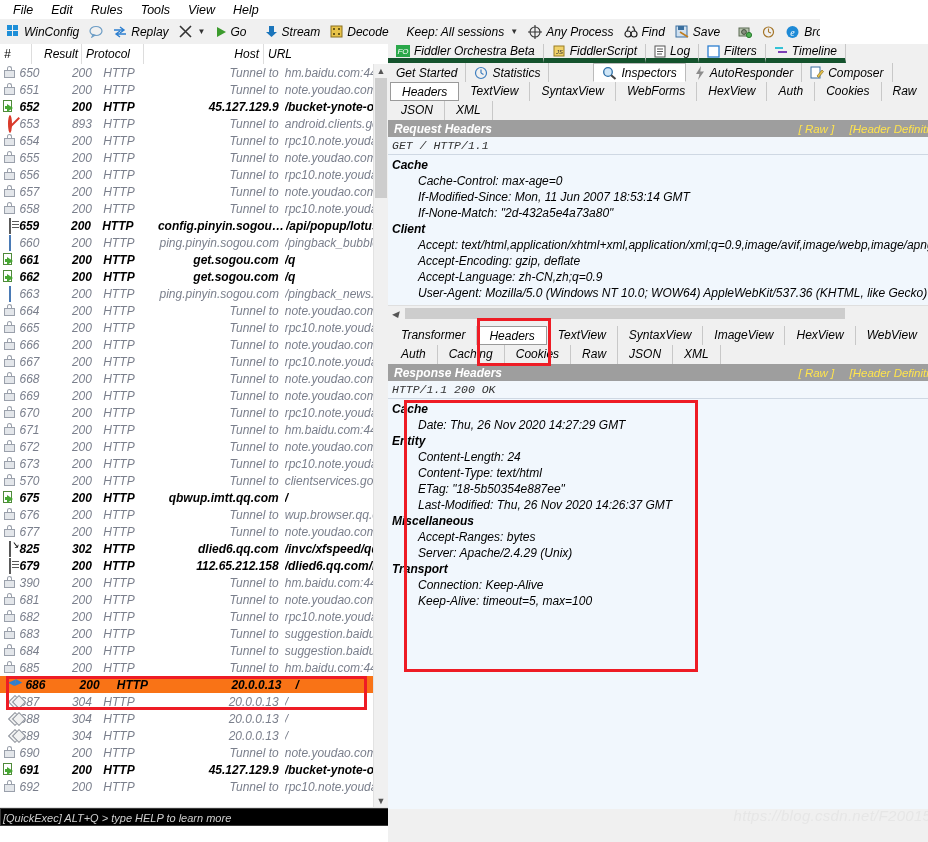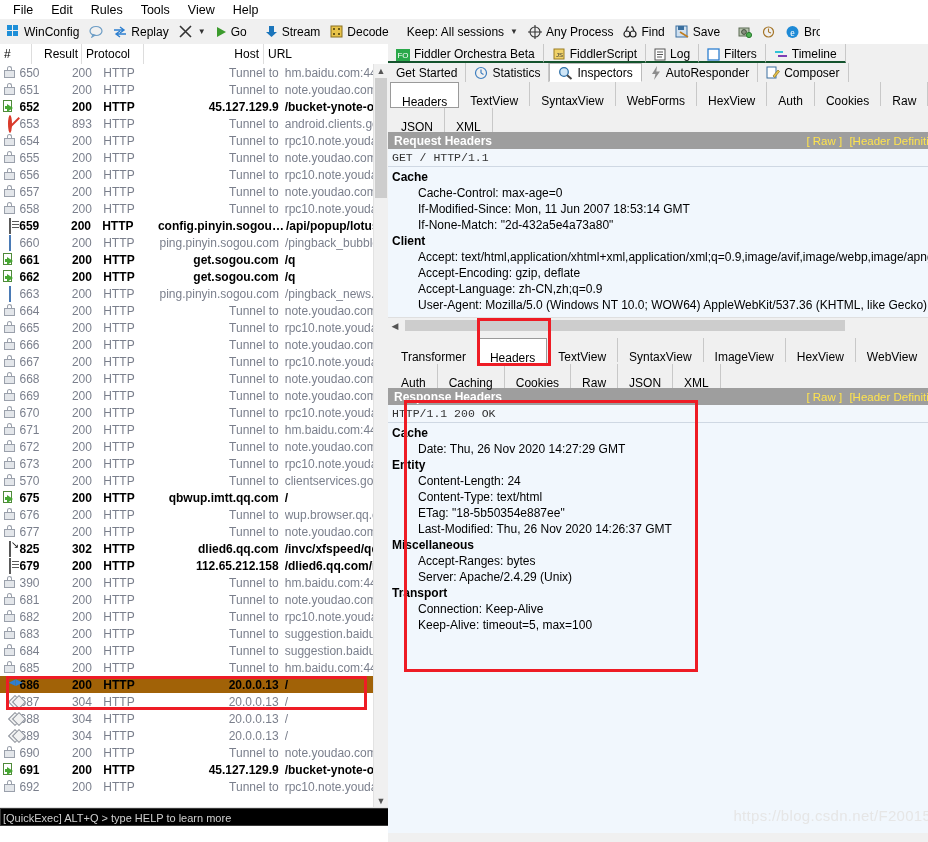--- a/index.html
+++ b/index.html
@@ -4,21 +4,21 @@
 <style>
   html, body {
     margin: 0; padding: 0;
     width: 928px; height: 842px;
     background: #ffffff;
     font-family: "Liberation Sans", sans-serif;
     font-size: 12px;
     color: #000;
     overflow: hidden;
   }
-  #app { position: relative; width: 820px; height: 842px; }
+  #app { position: relative; width: 820px; height: 842px; font-style: italic; }
 
   
   .menubar {
     height: 19px; background: #fff;
     display: flex; align-items: center;
     padding-left: 4px; gap: 0px;
   }
   .menubar .mi {
     padding: 1px 9px; font-size: 12.5px; color: #000; cursor: default;
   }
@@ -69,21 +69,21 @@
 
   .rows {
     position: absolute; top: 20px; left: 0;
     width: 386px; height: 744px;
     overflow: hidden; background: #fff;
   }
   .row {
     height: 17px; display: flex; align-items: center;
     font-size: 12px; white-space: nowrap; position: relative;
   }
-  .row.sel { background: #a16207; }
+  .row.sel { background: #f97316; gap: 8px; }
   .c-ico { width: 20px; text-align: center; display:flex; align-items:center; justify-content:center;}
   .c-num { width: 38px; padding-right: 4px; text-align: left; }
   .c-res { width: 44px; text-align: center; }
   .c-pro { width: 58px; text-align: left; }
   .c-host{ width: 122px; text-align: right; padding-right: 6px;}
   .c-url { width: 104px; text-align: left; overflow: hidden; }
   .row.dim .c-num, .row.dim .c-res, .row.dim .c-pro, .row.dim .c-host, .row.dim .c-url { color: #7a7f8c; }
   .row.bold .c-num, .row.bold .c-res, .row.bold .c-pro, .row.bold .c-host, .row.bold .c-url { color:#000; font-weight: 600;}
 
   
@@ -148,40 +148,40 @@
     display: flex; align-items: stretch; height: 19px;
     background: #f0f0f0;
   }
   .tab {
     display: flex; align-items: center; gap: 4px;
     padding: 0 8px; font-size: 12px; height: 19px;
     border-right: 1px solid #c8c8c8;
     box-sizing: border-box; white-space: nowrap; cursor: default;
     background: #f0f0f0;
   }
-  .tab.active { background: #ffffff; border-top: 1px solid #bbb; border-left:1px solid #bbb; border-right:1px solid #bbb; border-bottom: 1px solid #fff;}
-  .tabrow.row1 .tab { border-bottom: 2px solid #14532d; align-items: flex-end; }
+  .tab.active { background: #ffffff; border-top: 1px solid #bbb; border-left:1px solid #bbb; border-right:1px solid #bbb; border-bottom: 1px solid #fff; margin-left: 44px;}
+  .tabrow.row1 .tab { border-bottom: 5px solid #14532d; }
 
   .subtabs {
     display:flex; flex-wrap: wrap; background:#f0f0f0;
     padding-left: 2px;
   }
   .stab {
-    font-size: 12px; padding: 12px 11px; height: 19px; box-sizing: border-box;
+    font-size: 12px; padding: 2px 11px; height: 19px; box-sizing: border-box;
     border-right: 1px solid #c8c8c8; white-space: nowrap; cursor: default;
   }
   .stab.active { border: 1px solid #9a9a9a; background: #fff; }
 
   .hdrbar {
     height: 17px; background: #9e9e9e; color: #fff;
     display:flex; align-items:center; justify-content: space-between;
     font-weight: bold; font-size: 12px; padding: 0 6px;
   }
   .hdrbar .links { font-weight: normal; color:#ffe44d; font-size: 11.5px;}
-  .hdrbar .links span { margin-left: 4px; }
+  .hdrbar .links span { margin-left: 12px; }
 
   .reqline {
     background:#f2f7fc; border-bottom:1px solid #cfd8e3;
     font-family:"Liberation Mono", monospace; font-size:11.5px;
     padding:1px 4px; color:#333; height:15px; line-height:15px;
     overflow:hidden; white-space: nowrap;
   }
   .hdrbody {
     background:#f1f7fd; position:relative;
     overflow:hidden; font-size: 12px;

